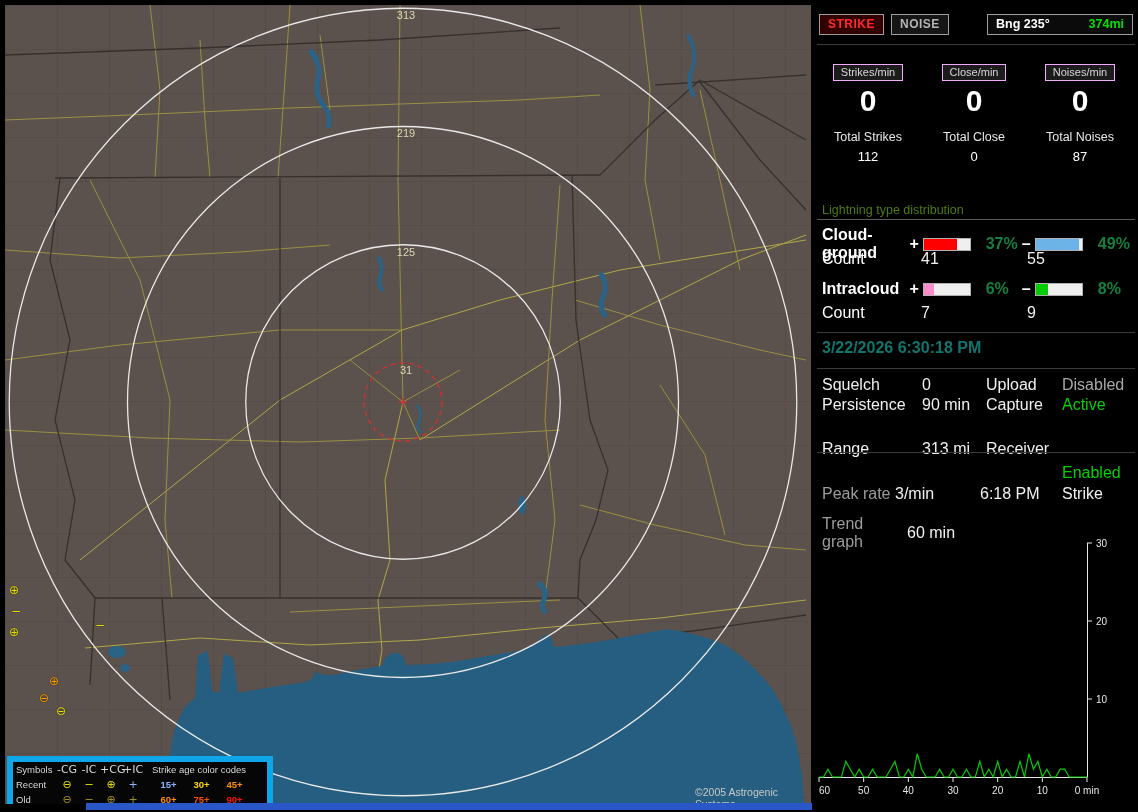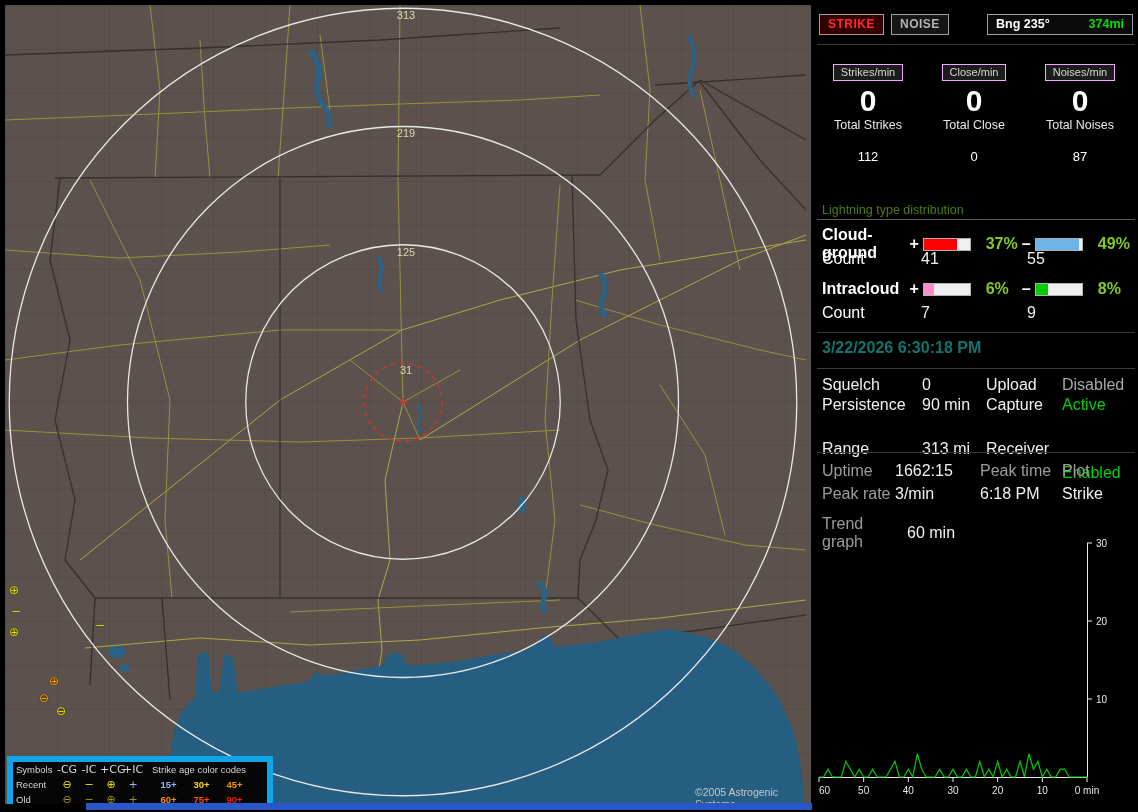--- a/index.html
+++ b/index.html
@@ -38,21 +38,21 @@
         font-size:11px;padding:1px 7px 2px;}
   .bigzero{font-size:30px;font-weight:bold;color:#fff;line-height:30px;}
   .totlabel{font-size:12.5px;color:#e8e8e8;}
   .totval{font-size:13px;color:#fff;}
   #dist-title{position:absolute;left:7px;top:203px;font-size:12.5px;color:#4d7c0f;}
   #dist-underline{top:219px;background:#5a5a5a;}
   .dist-label{width:92px;font-weight:bold;color:#fff;}
   .sign{width:14px;color:#fff;font-weight:bold;}
   .bar{width:48px;height:11px;border:1px solid #b0b0b0;background:#efefef;display:inline-block;overflow:hidden;}
   .bar-fill{display:block;height:100%;width:0;}
-  .pct{width:38px;font-weight:bold;color:#84cc16;padding-left:15px;}
+  .pct{width:38px;font-weight:bold;color:#15803d;padding-left:15px;}
   .count-label{width:99px;color:#fff;}
   .count-v1{width:106px;}
   .count-v2{width:106px;}
   #datetime{position:absolute;left:7px;top:339px;font-size:16px;font-weight:bold;color:#0f766e;}
   .s-k{width:100px;} .s-v{width:64px;} .s-k2{width:76px;} .s-v2{flex:1;}
   .t-c1{width:73px;} .t-c2{width:85px;} .t-c3{width:82px;} .t-c4{flex:1;}
   .gray{color:#9c9c9c;}
   #trend-wrap{position:absolute;left:2px;top:537px;width:318px;height:270px;}
 </style>
 </head>
@@ -205,21 +205,21 @@
     <div class="col3" style="top:62px">
       <div><span class="chip">Strikes/min</span></div>
       <div><span class="chip">Close/min</span></div>
       <div><span class="chip">Noises/min</span></div>
     </div>
     <div class="col3" style="top:86px">
       <div class="bigzero">0</div>
       <div class="bigzero">0</div>
       <div class="bigzero">0</div>
     </div>
-    <div class="col3" style="top:118px">
+    <div class="col3" style="top:130px">
       <div class="totlabel">Total Strikes</div>
       <div class="totlabel">Total Close</div>
       <div class="totlabel">Total Noises</div>
     </div>
     <div class="col3" style="top:149px">
       <div class="totval">112</div>
       <div class="totval">0</div>
       <div class="totval">87</div>
     </div>
 
@@ -282,26 +282,20 @@
     </div>
     <div class="prow" style="top:416px">
       <span class="s-k">Range</span>
       <span class="s-v">313 mi</span>
       <span class="s-k2">Receiver</span>
       <span class="s-v2" style="color: rgb(0, 208, 0); margin-top: 48px;">Enabled</span>
     </div>
 
     <div class="sep" style="top:452px"></div>
 
-    <div class="prow" style="top:462px">
-      <span class="t-c1 gray">Uptime</span>
-      <span class="t-c2">1662:15</span>
-      <span class="t-c3 gray">Peak time</span>
-      <span class="t-c4 gray">Plot</span>
-    </div>
     <div class="prow" style="top:485px">
       <span class="t-c1 gray">Peak rate</span>
       <span class="t-c2">3/min</span>
       <span class="t-c3">6:18 PM</span>
       <span class="t-c4">Strike</span>
     </div>
     <div class="prow" style="top:515px">
       <span class="t-c1 gray" style="width:85px">Trend graph</span>
       <span class="t-c2">60 min</span>
     </div>

